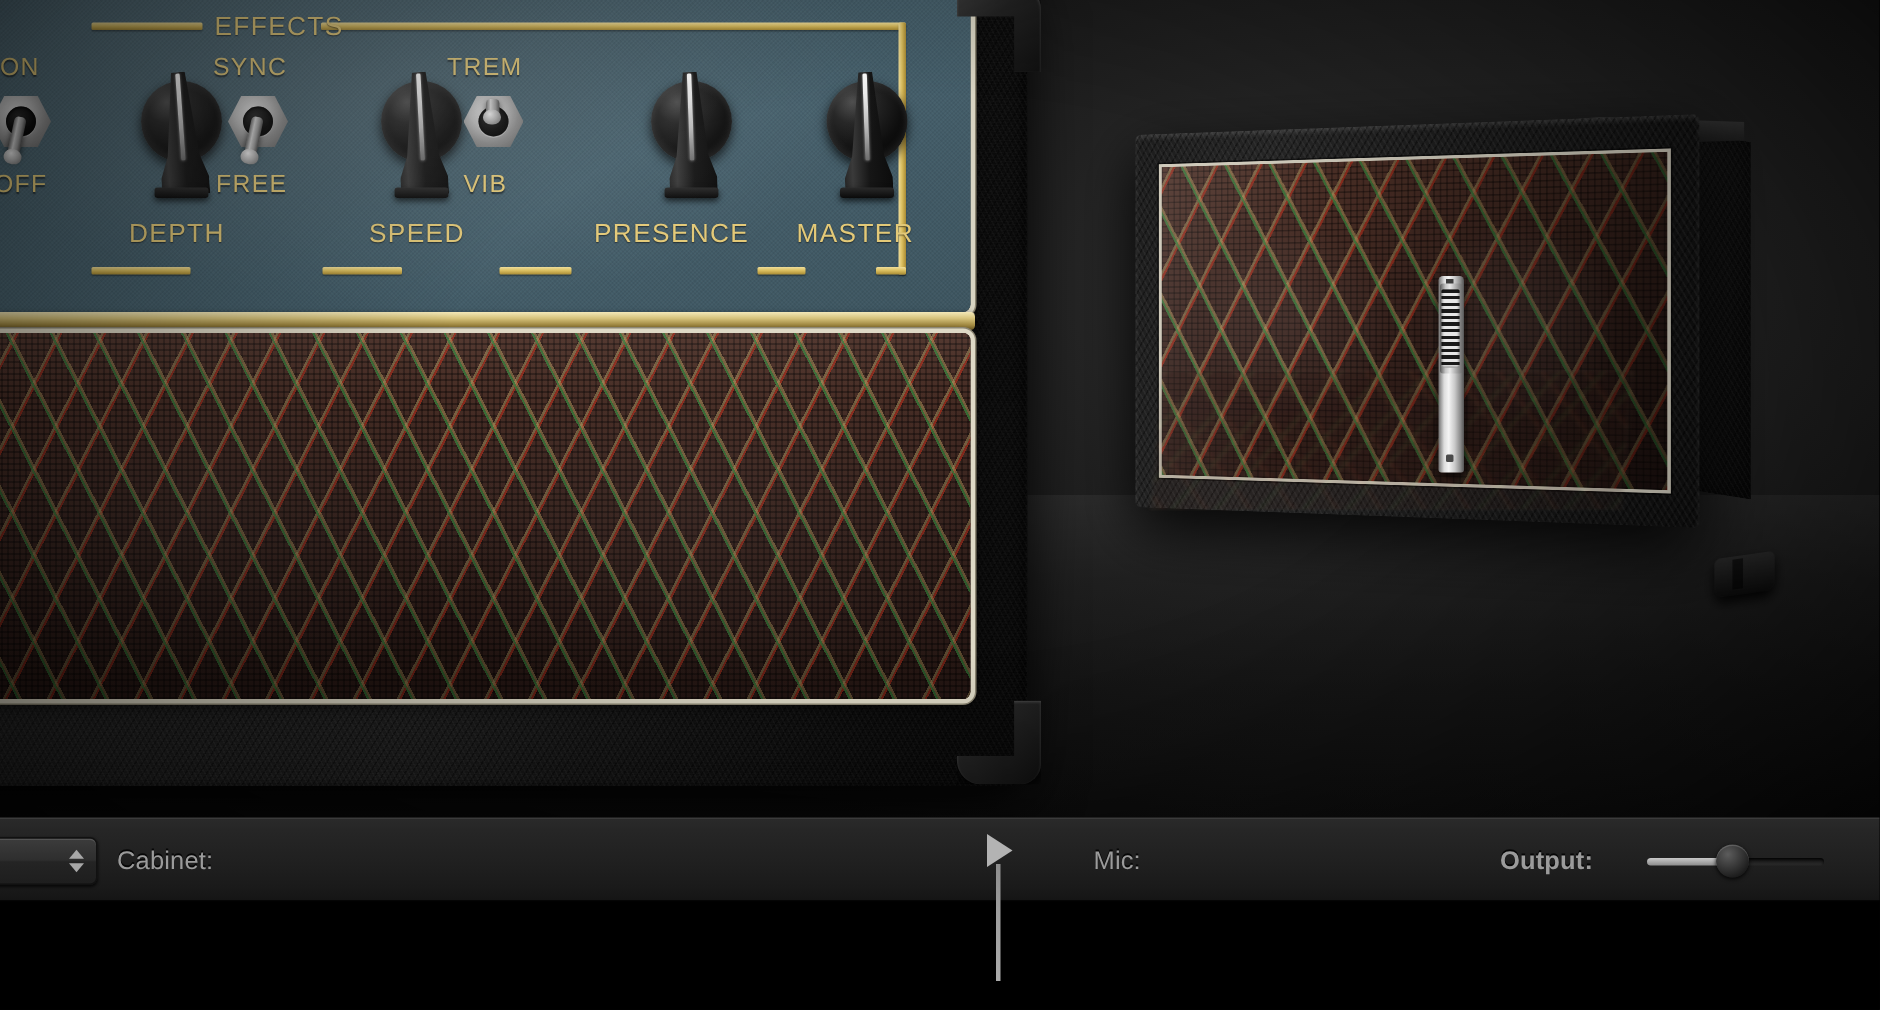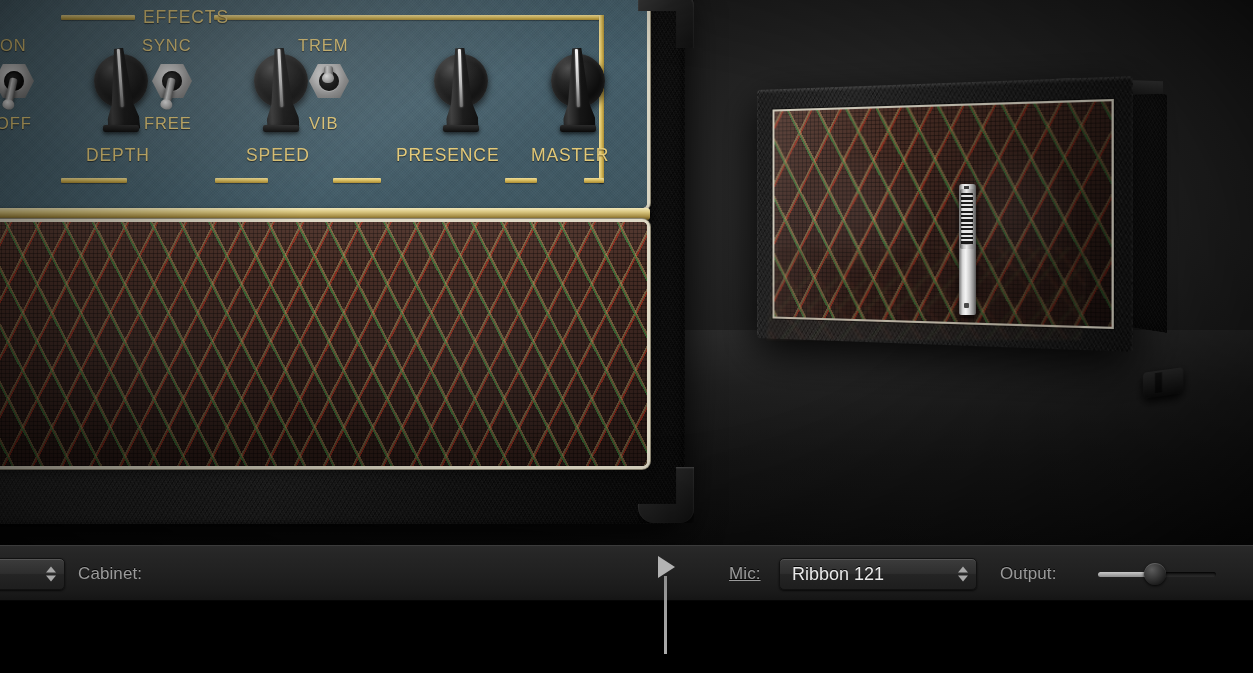--- a/index.html
+++ b/index.html
@@ -644,31 +644,24 @@
       <span class="popup-value"></span>
       <span class="stepper">
         <span class="tri up"></span>
         <span class="tri dn"></span>
       </span>
     </div>
 
     <span class="bar-label" style="position:absolute; left:78px; top:18px;">Cabinet:</span>
 
 
-    <span class="bar-label" style="position:absolute; left:729px; top:18px;text-decoration:underline;">Mic:</span>
-
-    <div class="popup" style="position:absolute; left:779px; top:12px; width:198px;">
-      <span class="popup-value">Ribbon 121</span>
-      <span class="stepper">
-        <span class="tri up"></span>
-        <span class="tri dn"></span>
-      </span>
-    </div>
-
-    <span class="bar-label" style="position:absolute; left:1000px; top:18px;">Output:</span>
+    <span class="bar-label" style="position:absolute; left:729px; top:18px;">Mic:</span>
+
+
+    <span class="bar-label" style="position:absolute; left:1000px; top:18px;font-weight:bold;">Output:</span>
 
     <div class="slider" style="position:absolute; left:1098px; top:16px;">
       <div class="slider-track"></div>
       <div class="slider-fill" id="sliderFill" style="width: 56.64px;"></div>
       <div class="slider-thumb" id="sliderThumb" style="left: 56.64px;"></div>
     </div>
   </div>
 
   <div class="play-marker">
     <div class="play-tri"></div>

